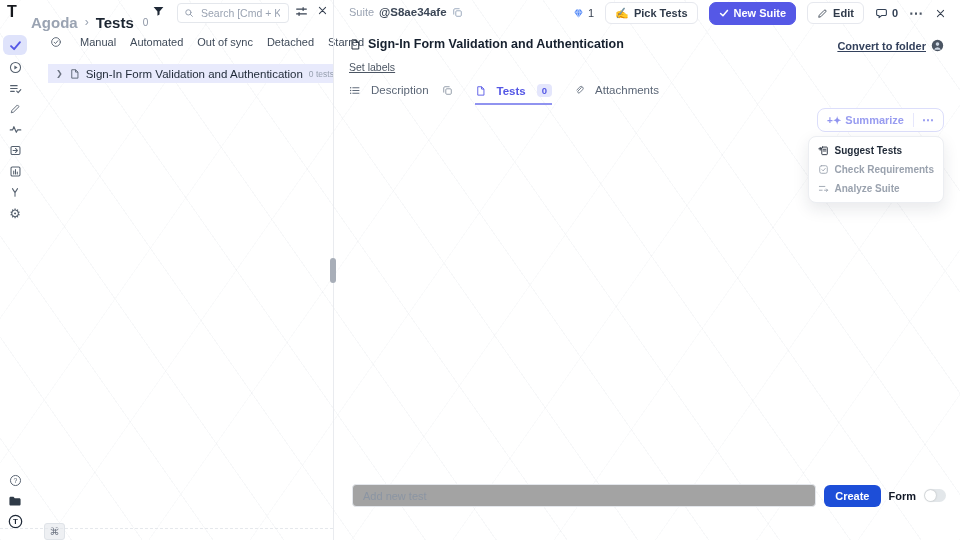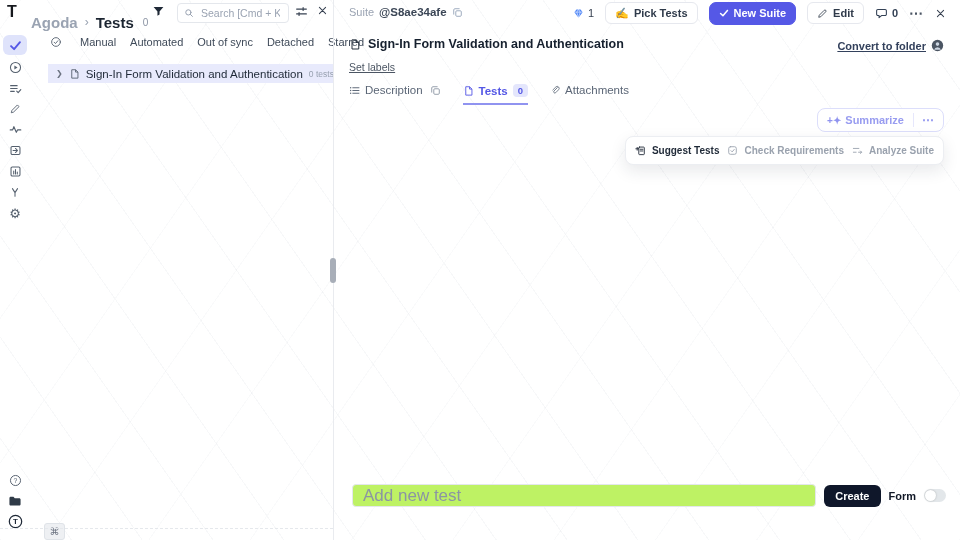--- a/index.html
+++ b/index.html
@@ -66,44 +66,44 @@
   
   .panel-title{position:absolute;left:349px;top:37px;display:flex;align-items:center;gap:7px;}
   .panel-title-text{font-size:12.5px;font-weight:700;color:#16202e;white-space:nowrap;}
   .title-doc{color:#1f2937;}
   .convert{position:absolute;right:16px;top:39px;display:flex;align-items:center;gap:5px;text-align:right;}
   .convert-link{font-size:11px;font-weight:600;color:#33415c;text-decoration:underline;cursor:pointer;}
   .set-labels{position:absolute;left:349px;top:61px;font-size:10.5px;color:#4b5563;
        text-decoration:underline;cursor:pointer;}
   
   .content-tabs{position:absolute;left:349px;top:84px;display:flex;gap:22px;align-items:flex-start;}
-  .ctab{display:flex;align-items:flex-end;gap:5px;font-size:11.5px;color:#5b6676;padding-bottom:6px;cursor:pointer;}
+  .ctab{display:flex;align-items:flex-end;gap:11px;font-size:11.5px;color:#5b6676;padding-bottom:6px;cursor:pointer;}
   .ctab.active{color:#5457e5;font-weight:700;border-bottom:2px solid #9093f0;}
   .ctab-badge{background:#e4e6fc;color:#5457e5;font-size:9.5px;font-weight:700;
        padding:1px 5px;border-radius:4px;}
   .tab-copy{color:#8b95a3;margin-left:2px;}
   
   .summarize{position:absolute;right:16px;top:108px;height:22px;display:flex;align-items:center;
        border:1px solid #dcdefb;border-radius:8px;background:#fff;color:#989cf0;
        font-size:11px;font-weight:600;cursor:pointer;}
   .sum-main{display:flex;align-items:center;gap:4px;padding:0 9px;}
   .sum-sparkle{font-size:10px;color:#8f93ef;}
   .sum-more{padding:0 8px;border-left:1px solid #e6e7fc;color:#8f93ef;font-size:12px;letter-spacing:1px;}
   .ai-menu{position:absolute;right:16px;top:136px;min-width:102px;background:#fff;border:1px solid #eceef2;
        border-radius:8px;box-shadow:0 6px 16px rgba(30,41,59,.10);padding:8px 9px;
-       display:flex;flex-direction:row;gap:8px;z-index:5;}
+       display:flex;flex-direction:column;gap:8px;z-index:5;}
   .ai-item{display:flex;align-items:center;gap:6px;font-size:10px;font-weight:700;color:#9aa2ae;
        white-space:nowrap;cursor:pointer;}
   .ai-item.enabled{color:#1f2937;}
   
   .footer{position:absolute;left:352px;right:14px;top:484px;display:flex;align-items:center;gap:8px;}
   .add-input{flex:1;height:23px;border:1px solid #e4e7ec;border-radius:4px;box-sizing:border-box;
-       padding:0 10px;font-size:17px;font-family:"Liberation Sans",sans-serif;color:#334155;outline:none;background:#bef264;}
+       padding:0 10px;font-size:11px;font-family:"Liberation Sans",sans-serif;color:#334155;outline:none;background:#a3a3a3;}
   .add-input::placeholder{color:#8b95a3;}
-  .create-btn{height:22px;padding:0 11px;background:#0f172a;color:#fff;border:none;border-radius:6px;
+  .create-btn{height:22px;padding:0 11px;background:#1d4ed8;color:#fff;border:none;border-radius:6px;
        font-size:11px;font-weight:600;font-family:"Liberation Sans",sans-serif;cursor:pointer;}
   .bulk-label{font-size:11px;font-weight:700;color:#111827;}
   .toggle{width:22px;height:13px;border-radius:7px;background:#e3e7ea;position:relative;cursor:pointer;}
   .toggle-knob{position:absolute;left:1px;top:1px;width:11px;height:11px;border-radius:50%;
        background:#fff;box-shadow:0 0 2px rgba(0,0,0,.25);}
 </style>
 </head>
 <body>
 
 <div class="app">

